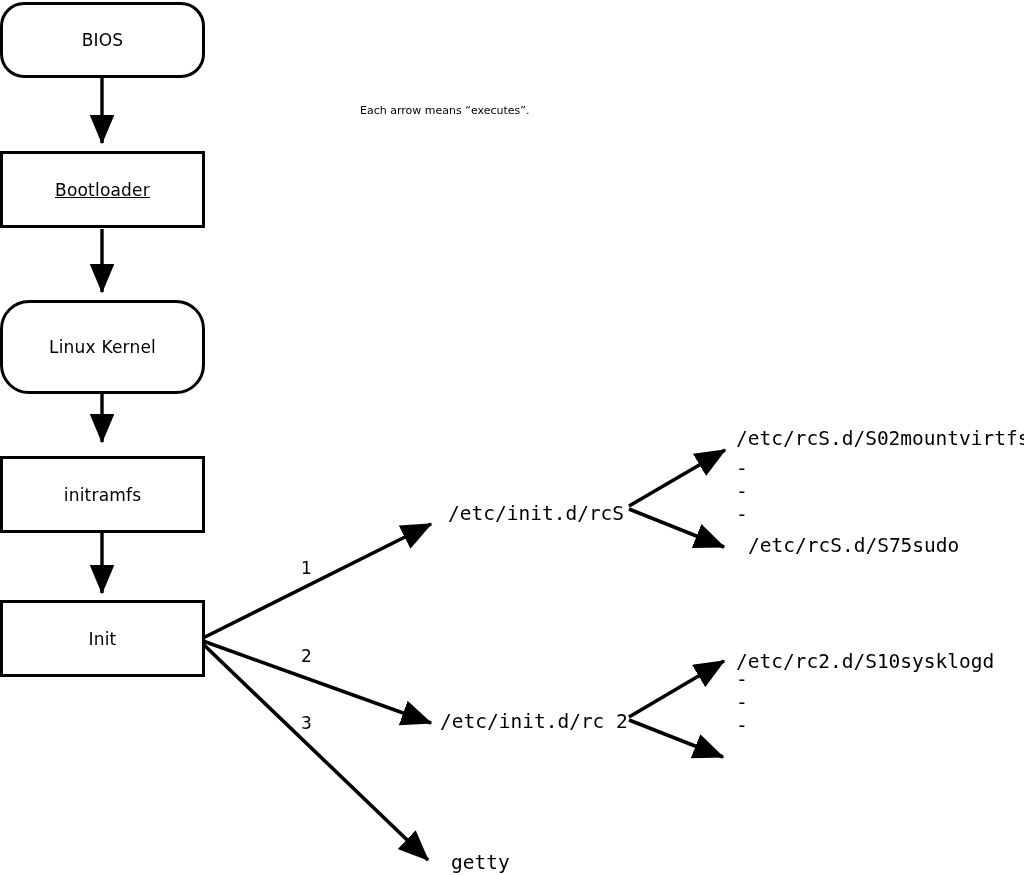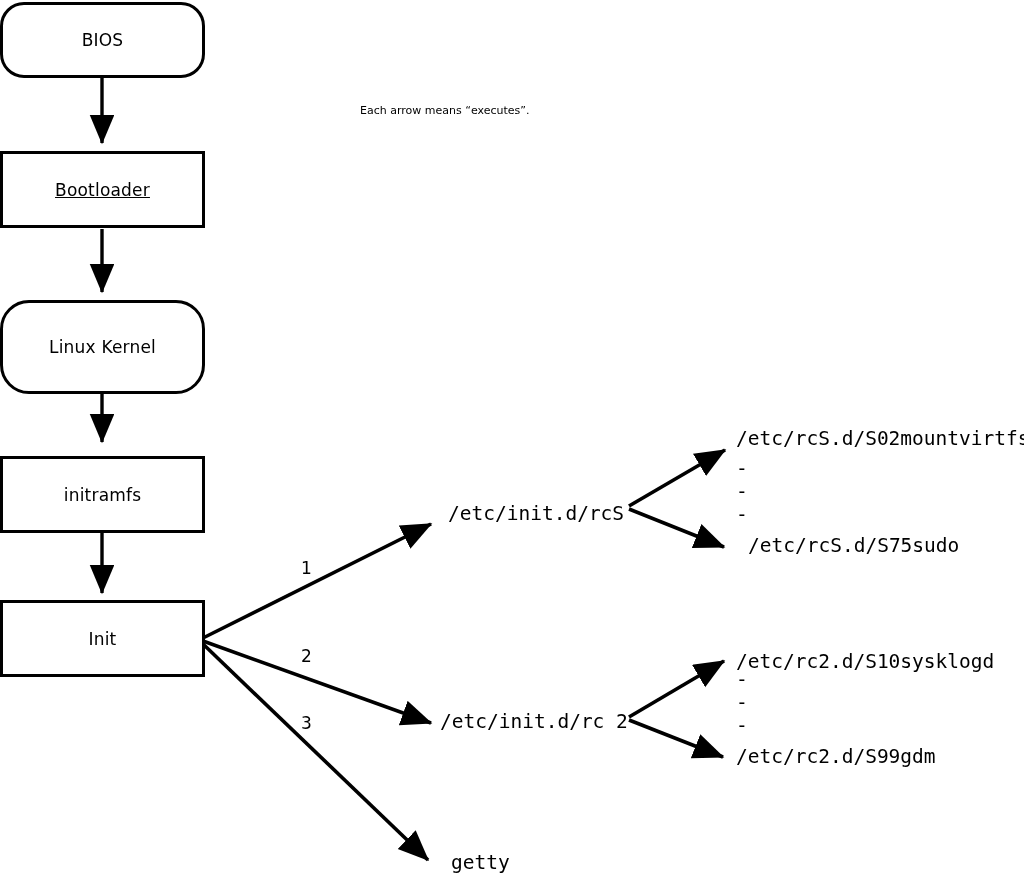--- a/index.html
+++ b/index.html
@@ -131,15 +131,14 @@
   <div class="txt mono" style="left:736px; top:429px;">/etc/rcS.d/S02mountvirtfs</div>
   <div class="txt dash" style="left:736px; top:459px;">-</div>
   <div class="txt dash" style="left:736px; top:482px;">-</div>
   <div class="txt dash" style="left:736px; top:505px;">-</div>
   <div class="txt mono" style="left:736px; top:536px;margin-left:12px;">/etc/rcS.d/S75sudo</div>
 
   <div class="txt mono" style="left:736px; top:640px;margin-top:12px;">/etc/rc2.d/S10sysklogd</div>
   <div class="txt dash" style="left:736px; top:670px;">-</div>
   <div class="txt dash" style="left:736px; top:693px;">-</div>
   <div class="txt dash" style="left:736px; top:716px;">-</div>
-  <div class="txt mono" style="left:736px; top:747px;">/etc/rc2.d/S99gdm</div>
 
 </div>
 
 </body></html>

